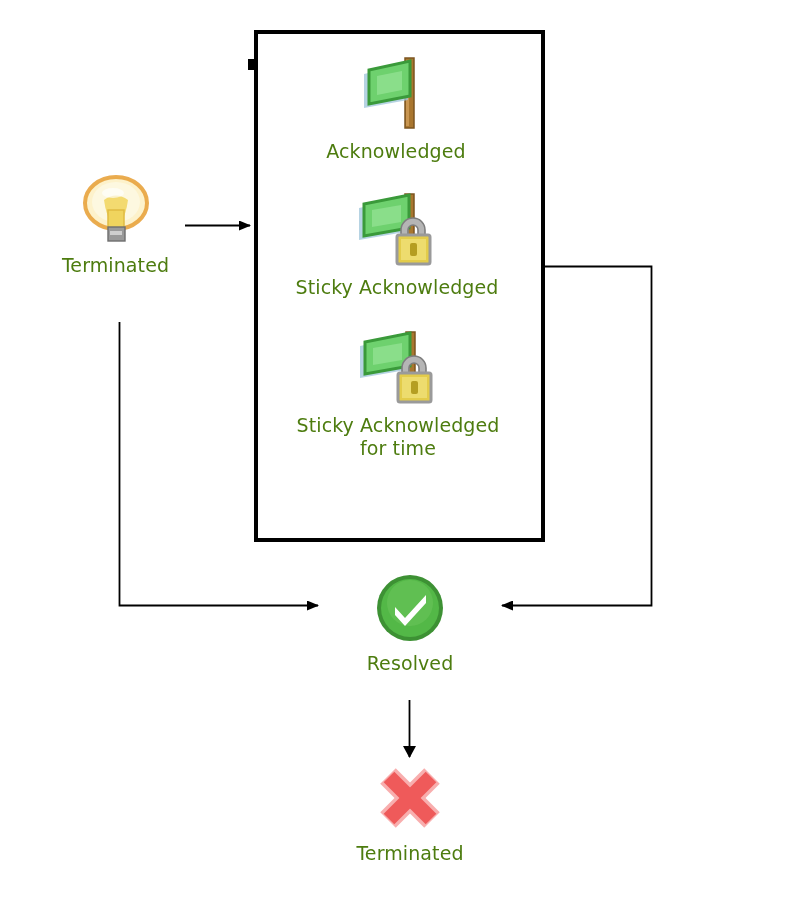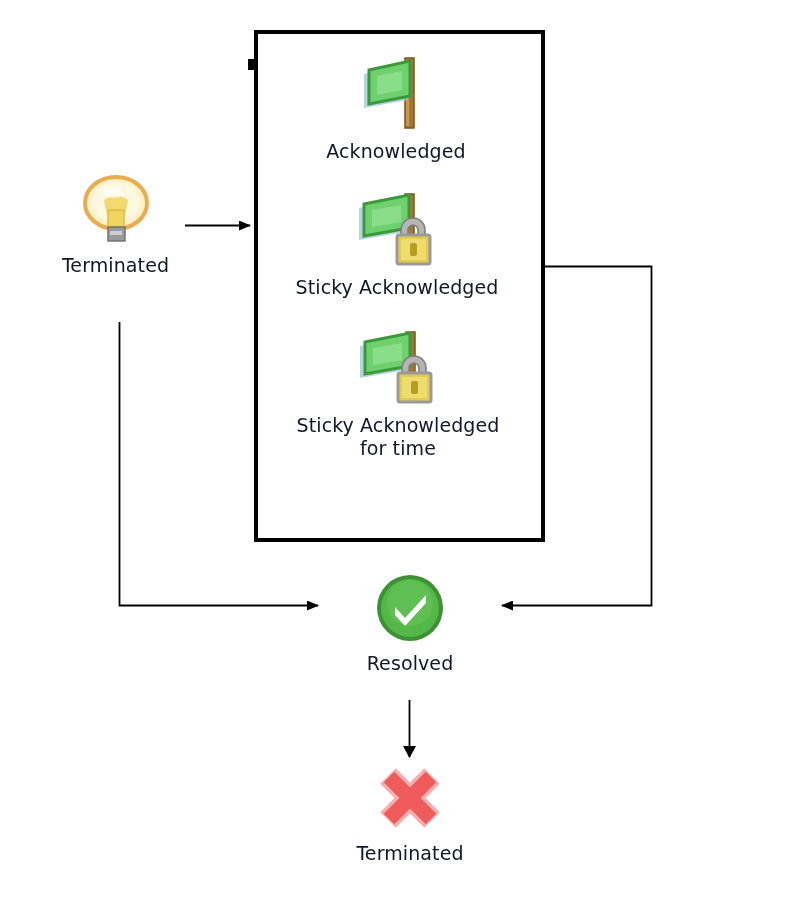--- a/index.html
+++ b/index.html
@@ -29,21 +29,21 @@
     width: 794px;
     height: 907px;
   }
   .node {
     position: absolute;
     text-align: center;
   }
   .node-label {
     font-family: "DejaVu Sans", sans-serif;
     font-size: 19px;
-    color: #0f172a;
+    color: #4d7c0f;
     line-height: 1.22;
     white-space: pre-line;
     letter-spacing: 0.1px;
   }
   .icon-wrap {
     display: block;
     margin: 0 auto 6px auto;
     line-height: 0;
   }
   

